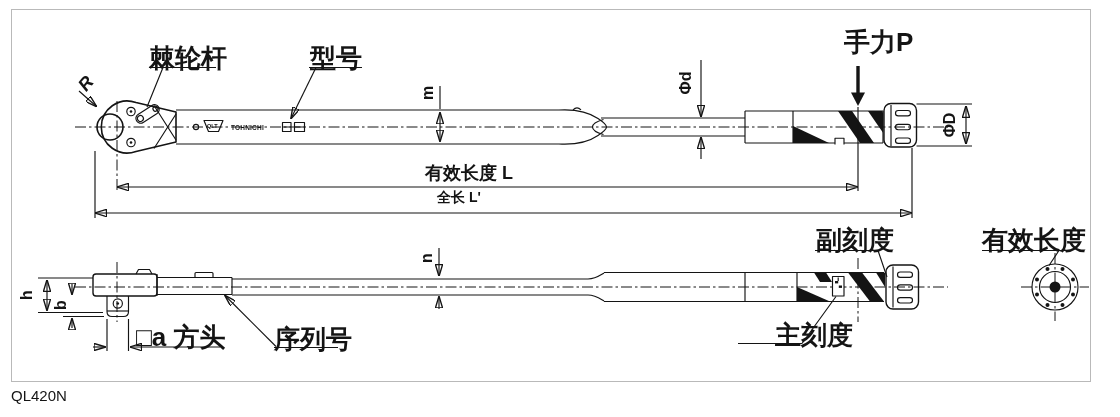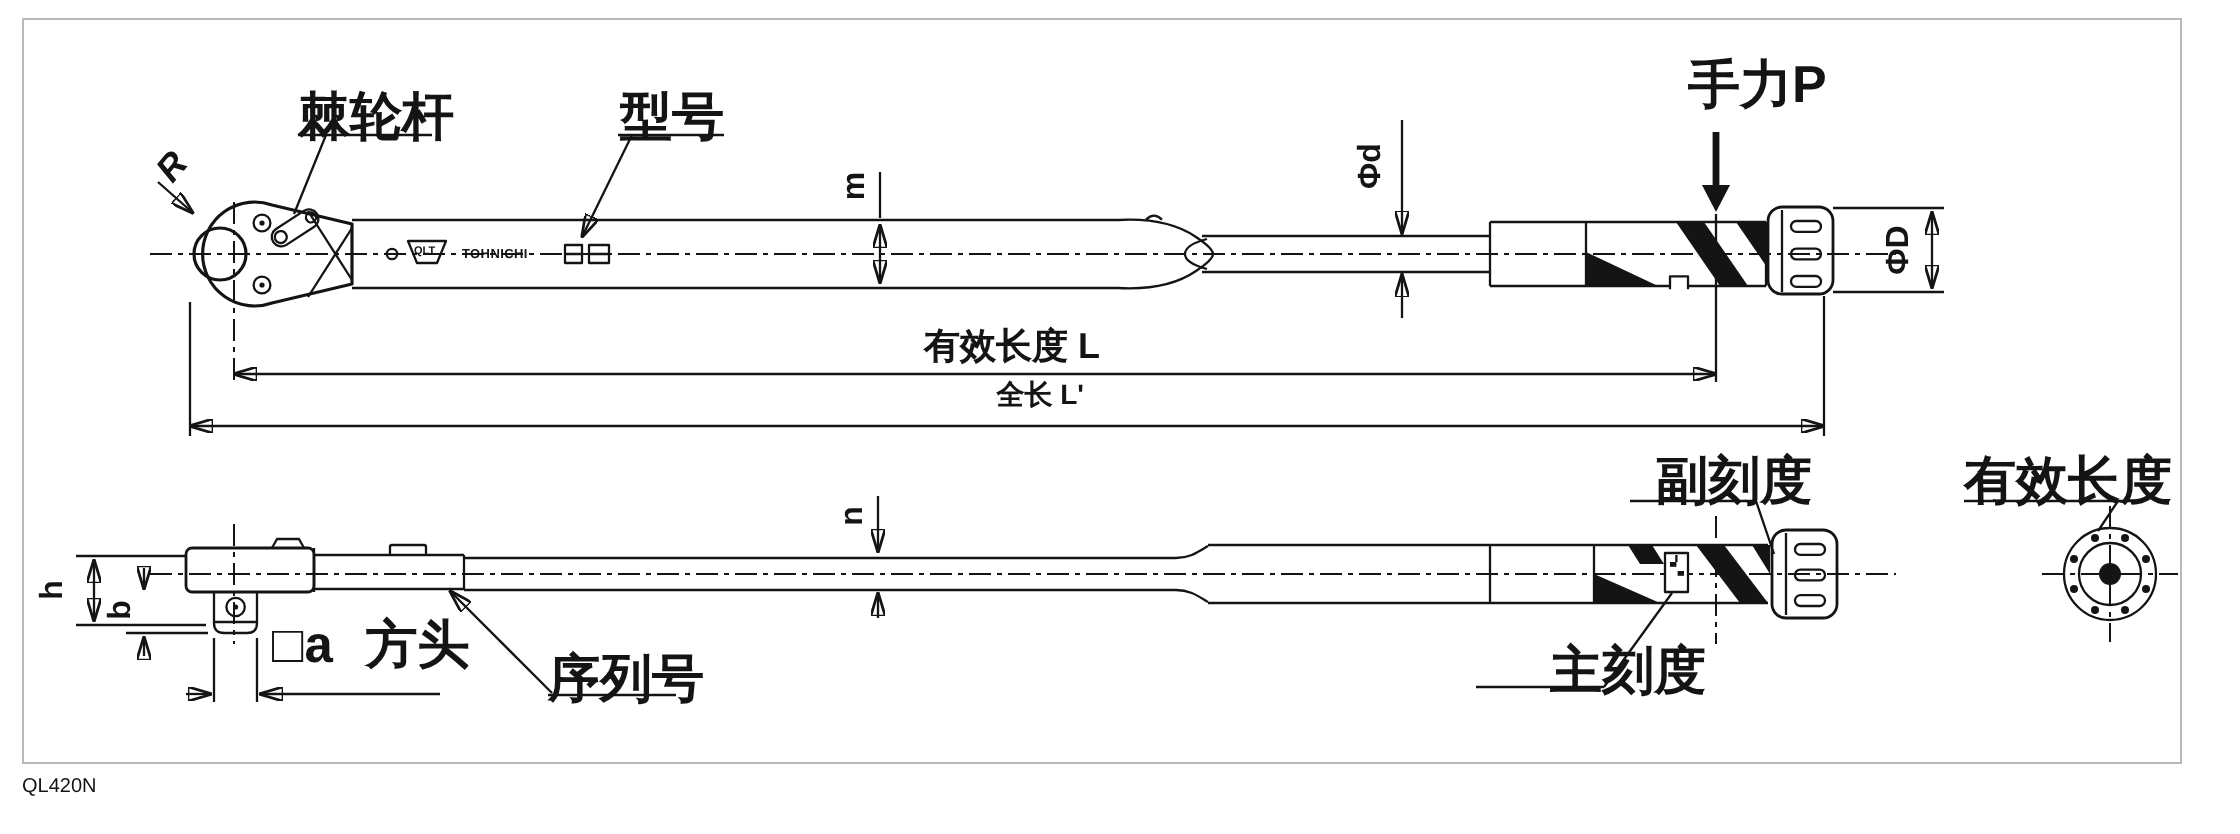--- a/index.html
+++ b/index.html
@@ -22,24 +22,24 @@
   .art .t16 { stroke-width:1.6; }
   .art .t14 { stroke-width:1.4; }
   .lbl {
     position:absolute; color:var(--line); font-weight:bold; font-size:26px;
     line-height:1.1; white-space:nowrap;
   }
   .vdim {
     position:absolute; color:var(--line); font-weight:bold; font-size:16px;
     transform:translate(-50%,-50%) rotate(-90deg); white-space:nowrap;
   }
-  .ctr { text-align:right; }
+  .ctr { text-align:left; }
   .tiny { font-size:6.5px; letter-spacing:.2px; }
   .micro { font-size:5.5px; letter-spacing:0; }
-  .code { font-weight:normal; font-size:10px; }
+  .code { font-weight:normal; font-size:15px; }
   .rlab { transform:rotate(-50deg); font-style:italic; font-size:18px; }
 </style>
 </head>
 <body>
 
 <div class="stage">
 
   <div class="frame"></div>
 
   <svg class="art" width="1120" height="417" viewBox="0 0 1120 417">
@@ -219,21 +219,21 @@
   <div class="lbl" style="left:310px; top:44px;text-align:right;">型号</div>
   <div class="vdim" style="left:428px; top:93px;">m</div>
   <div class="vdim" style="left:686px; top:83px;">Φd</div>
   <div class="lbl" style="left:820px; top:28px;margin-left:24px;">手力P</div>
   <div class="vdim" style="left:950px; top:125px;">ΦD</div>
   <div class="lbl ctr" style="left:425px; top:164px; width:125px; font-size:18px;">有效长度 L</div>
   <div class="lbl ctr" style="left:437px; top:190px; width:105px; font-size:14px;">全长 L'</div>
   <div class="vdim" style="left:427px; top:258px;">n</div>
   <div class="vdim" style="left:27px; top:295px;">h</div>
   <div class="vdim" style="left:61px; top:305px;">b</div>
-  <div class="lbl" style="left:136px; top:310px;font-family:Liberation Mono, monospace;">□a 方头</div>
+  <div class="lbl" style="left:136px; top:323px;">□a 方头</div>
   <div class="lbl" style="left:274px; top:325px;">序列号</div>
   <div class="lbl" style="left:775px; top:321px;">主刻度</div>
-  <div class="lbl" style="left:816px; top:226px;margin-left:12px;">副刻度</div>
+  <div class="lbl" style="left:816px; top:226px;">副刻度</div>
   <div class="lbl" style="left:982px; top:226px;">有效长度</div>
   <div class="lbl tiny" style="left:231px; top:123.5px;">TOHNICHI</div>
   <div class="lbl micro" style="left:207px; top:123px;">QLT</div>
   <div class="lbl code" style="left:11px; top:388px;">QL420N</div>
 </div>
 
 </body></html>

